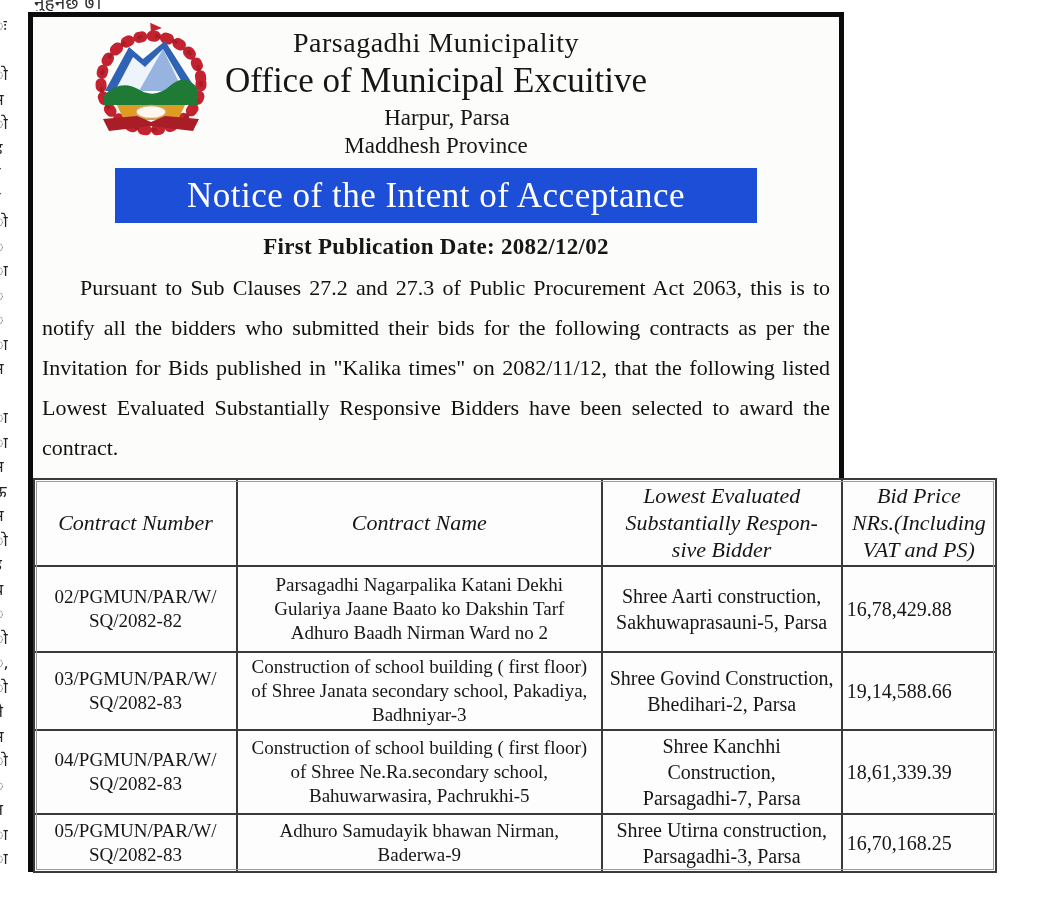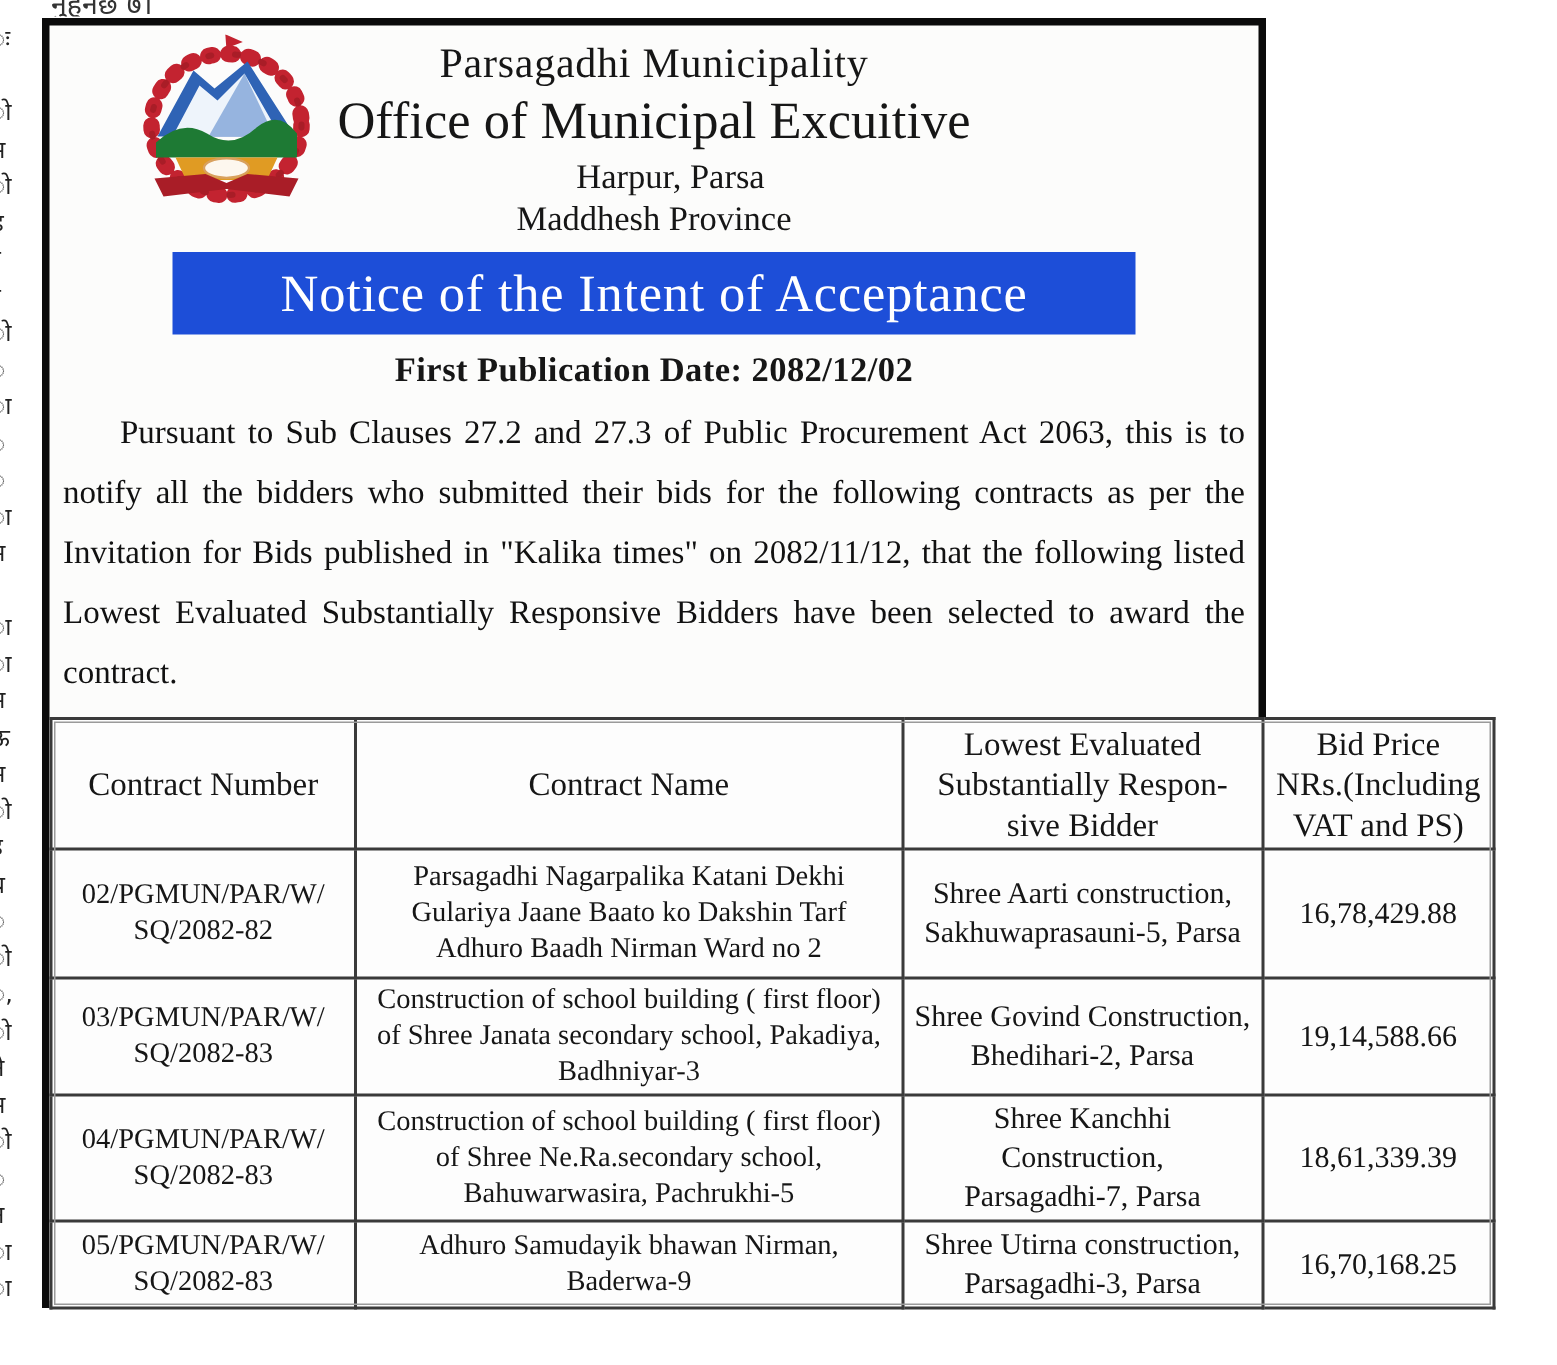--- a/index.html
+++ b/index.html
@@ -54,26 +54,26 @@
     border:2px solid #111; outline:1px solid #9a9a9a; outline-offset:-4px;
     background:#fdfdfd;
   }
   .notice-table th,.notice-table td{
     border:2px solid #3a3a3a;
     text-align:center;vertical-align:middle;
     white-space:pre-line;
     padding:2px 4px;
     font-weight:normal;
   }
-  .notice-table th{font-size:22px;line-height:27px;}
+  .notice-table th{font-size:22px;line-height:27px;font-style:italic;}
   .col-num{width:196px;font-size:19px;line-height:24px;}
   .col-name{width:376px;font-size:19px;line-height:24px;}
   .col-bidder{width:238px;font-size:20px;line-height:26px;}
   .col-price{width:148px;font-size:20px;text-align:left;padding-left:8px;}
-  .notice-table td.col-price{text-align:center;}
+  .notice-table td.col-price{text-align:left;}
   tr.hrow{height:82px;}
   tr.r0{height:86px;}
   tr.r1{height:76px;}
   tr.r2{height:82px;}
   tr.r3{height:58px;}
   tr.r4{height:50px;}
 </style>
 </head>
 <body>
 

